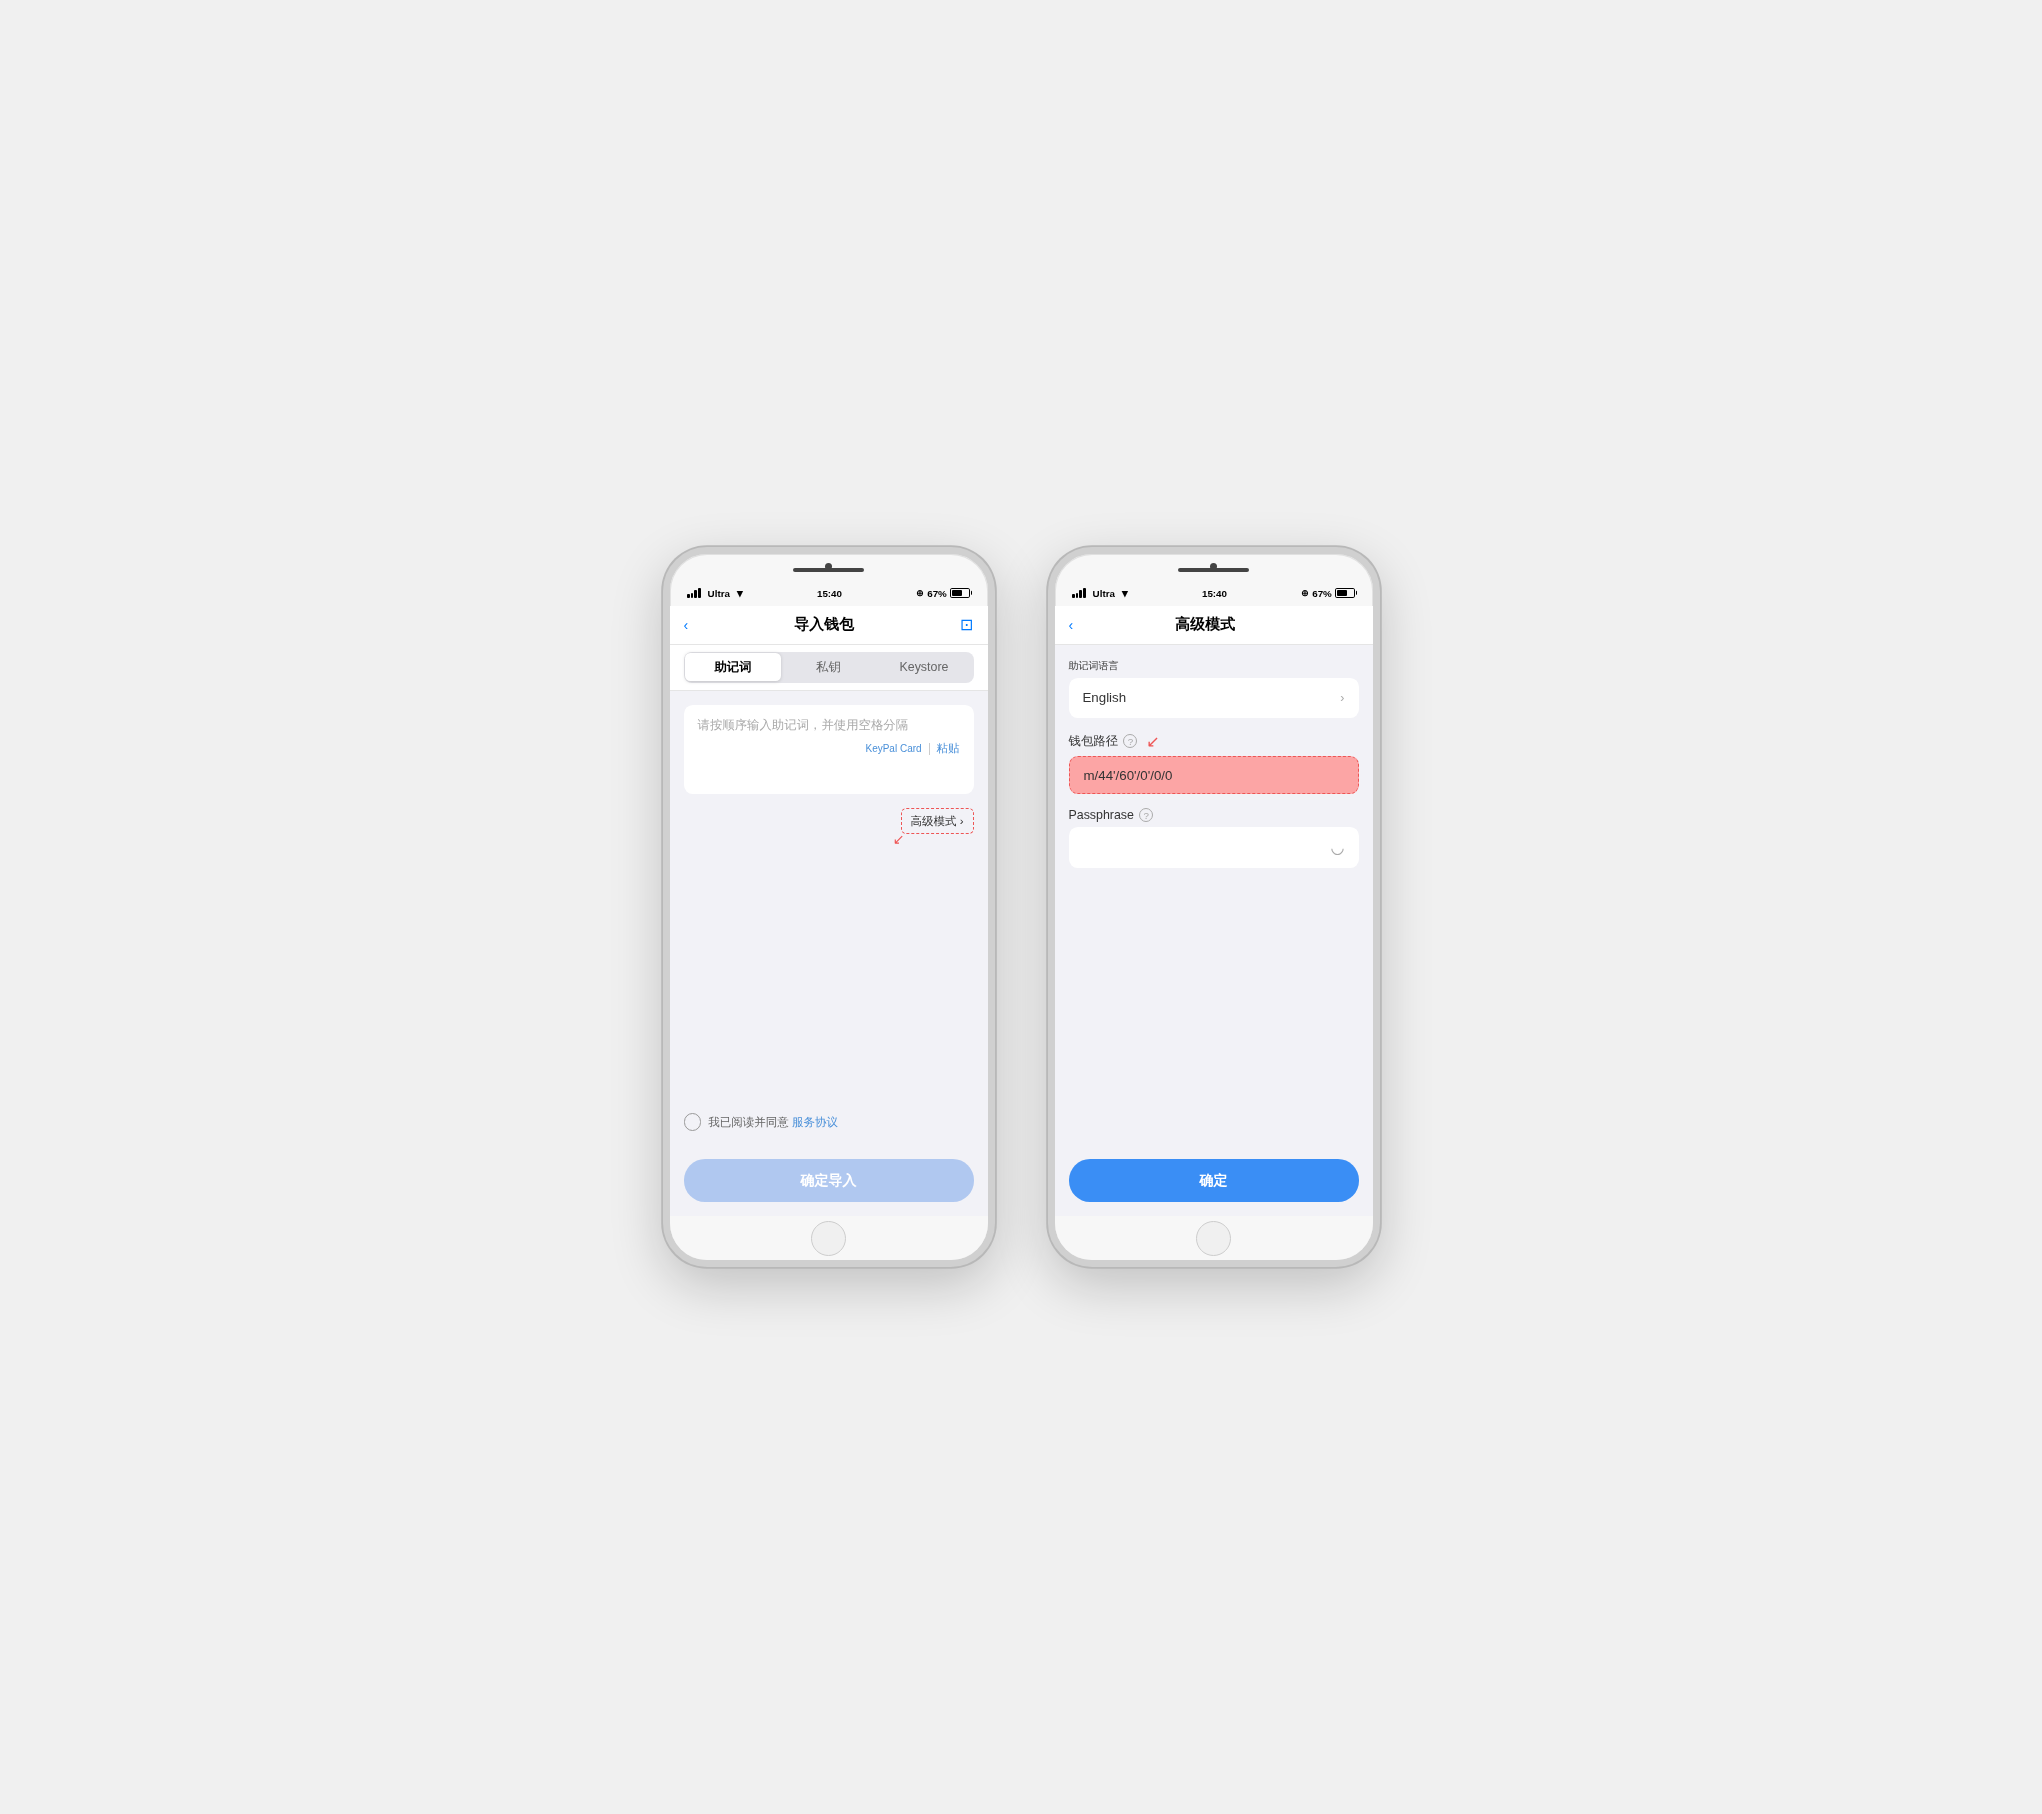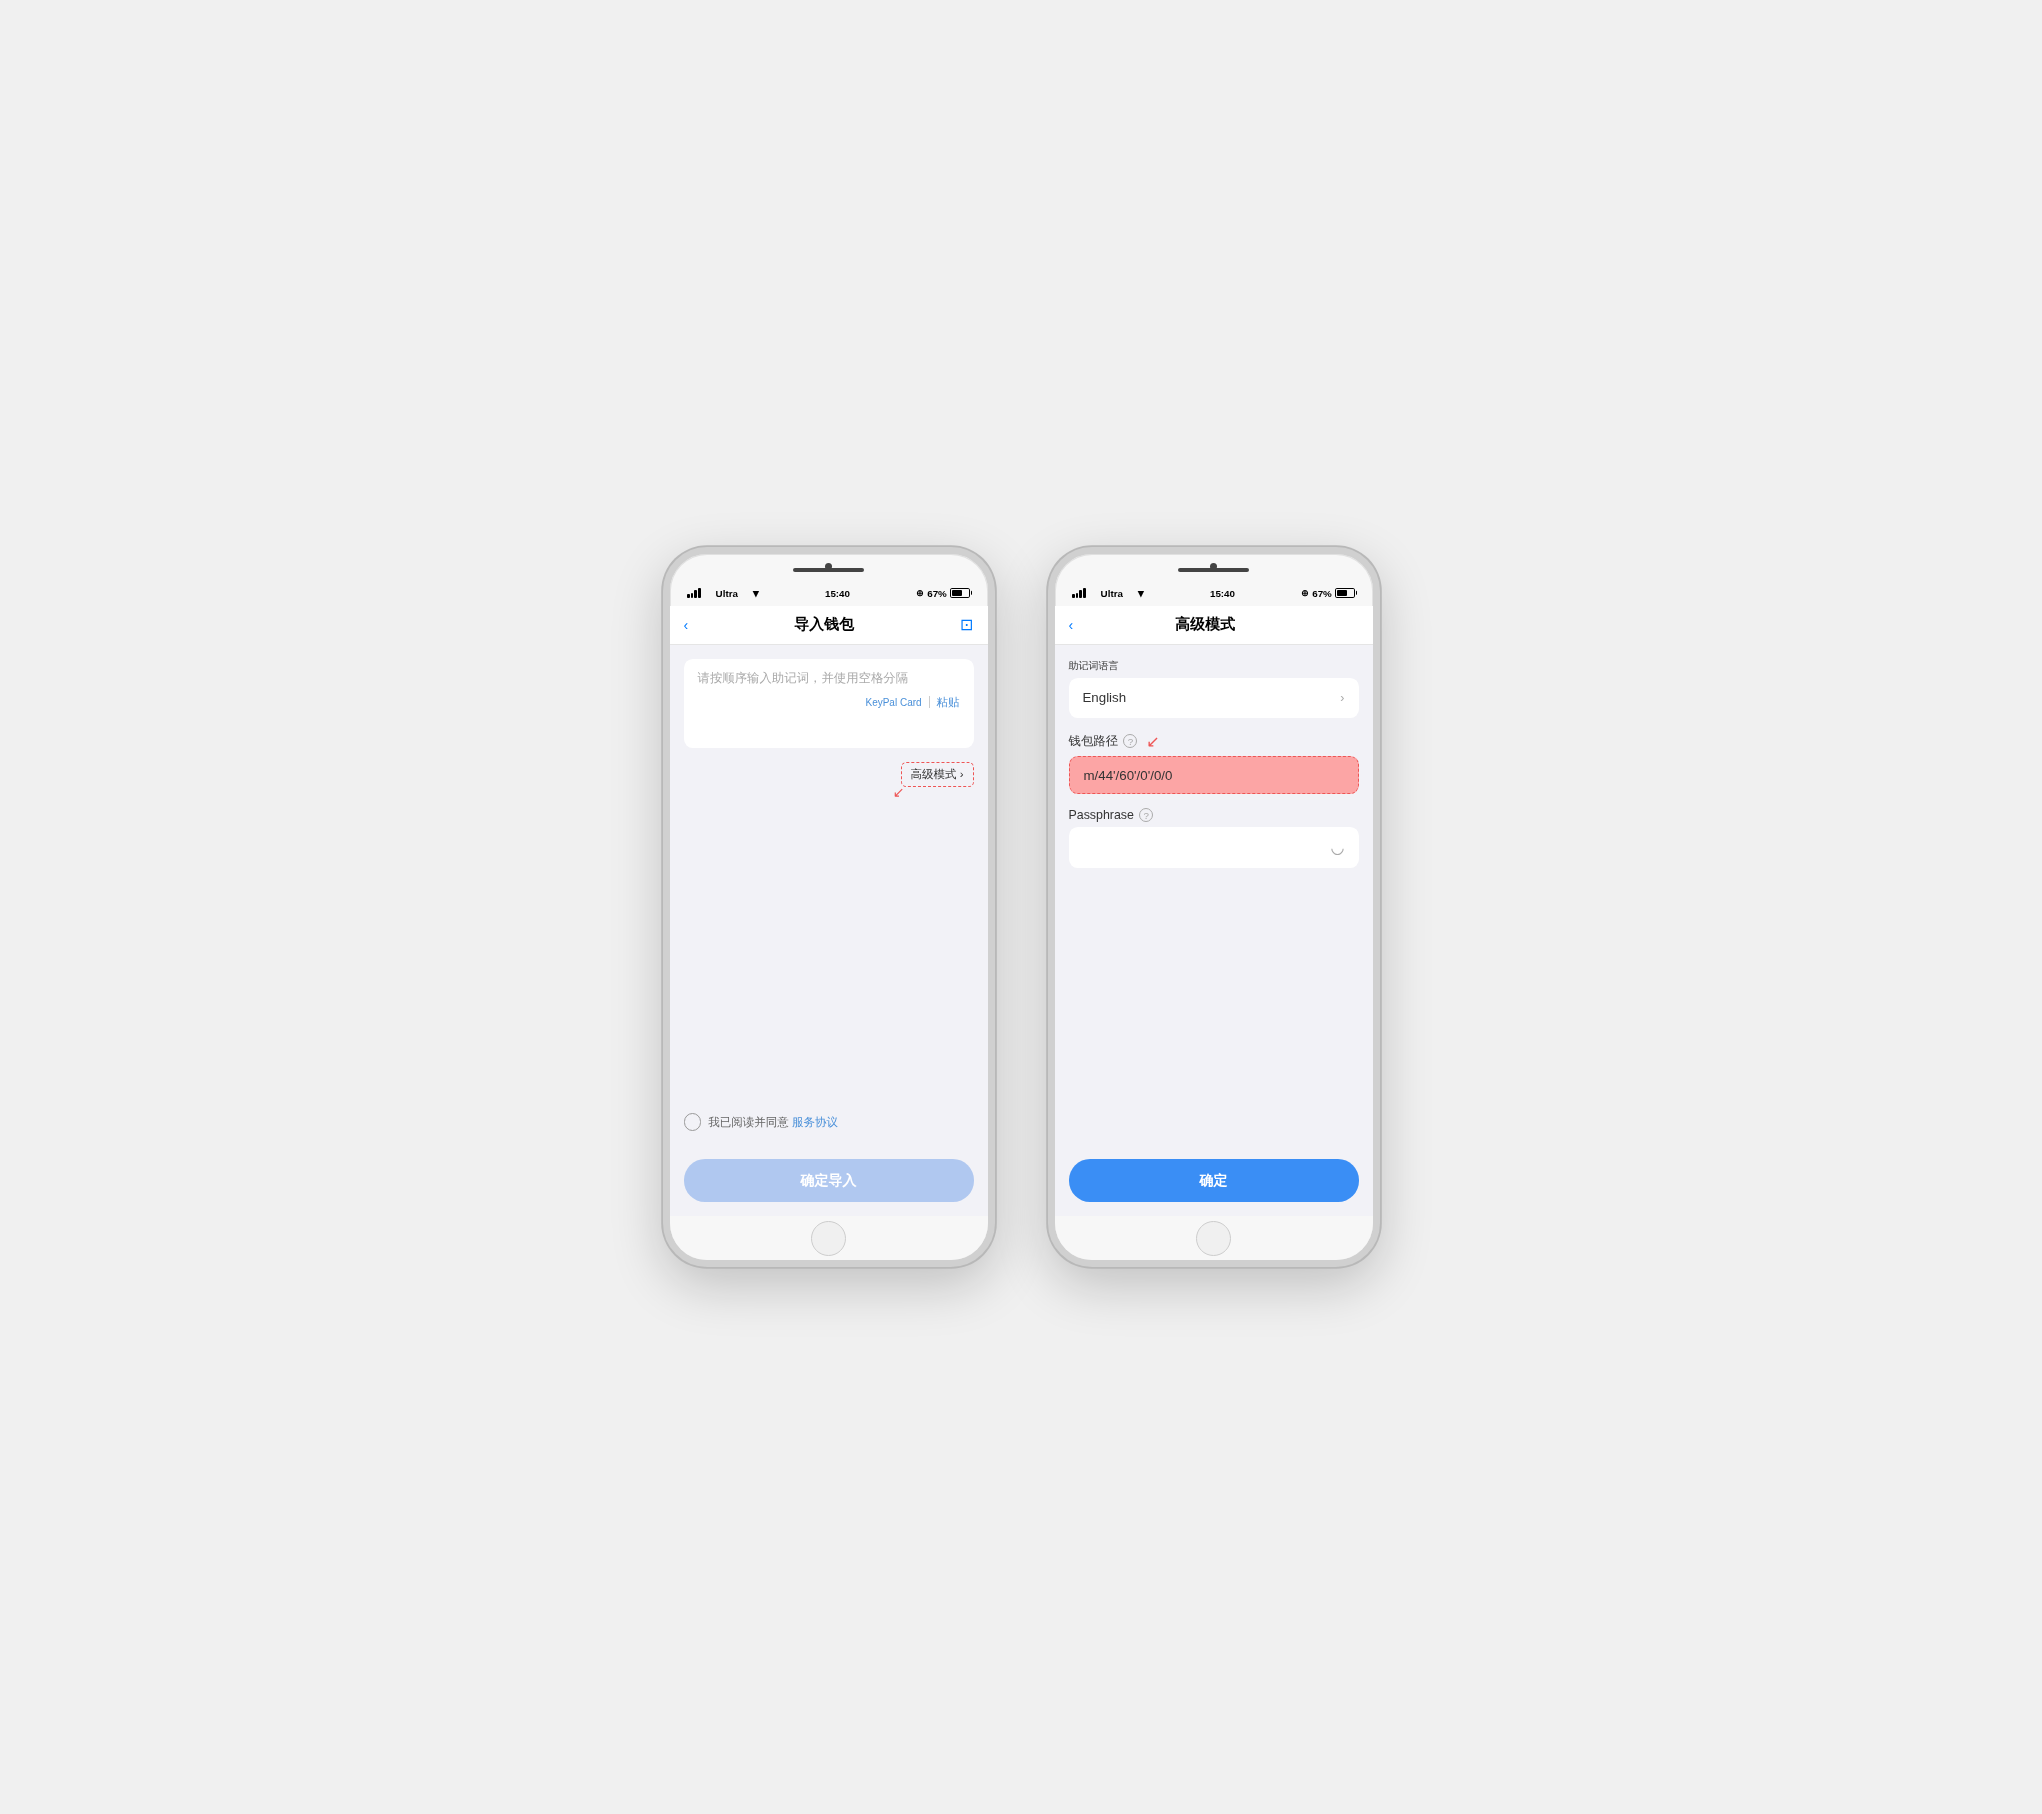--- a/index.html
+++ b/index.html
@@ -82,21 +82,21 @@
       height: 25px;
       display: flex;
       align-items: center;
       justify-content: space-between;
       padding: 0 17.7px;
       font-size: 9.8px;
       font-weight: 600;
       color: #000;
       flex-shrink: 0;
     }
-    .status-left { display: flex; align-items: center; gap: 15px; }
+    .status-left { display: flex; align-items: center; gap: 7px; }
     .status-right { display: flex; align-items: center; gap: 3.5px; }
     .signal-bars { display: flex; align-items: flex-end; gap: 0.9px; }
     .signal-bars span {
       background: #000;
       border-radius: 0.9px;
       width: 2.7px;
     }
     .wifi-icon { font-size: 11.5px; }
     .battery-body {
       width: 19.5px;
@@ -428,20 +428,27 @@
   </div>
 
   <div class="screen">
 
     <div class="nav-bar">
       <div class="nav-back">‹</div>
       <div class="nav-title">导入钱包</div>
       <div class="nav-action">⊡</div>
     </div>
 
+    <div style="background:#fff;padding:7px 14px;border-bottom:0.9px solid #e5e5e5;flex-shrink:0">
+      <div style="background:#e5e5ea;border-radius:8px;padding:1.8px;display:flex;">
+        <div class="tab-item active">助记词</div>
+        <div class="tab-item">私钥</div>
+        <div class="tab-item">Keystore</div>
+      </div>
+    </div>
 
     <div class="content">
 
       <div class="mnemonic-area">
         <div class="mnemonic-placeholder">请按顺序输入助记词，并使用空格分隔</div>
         <div class="mnemonic-actions">
           <span class="keypal-btn">KeyPal Card</span>
           <div class="divider-line"></div>
           <span class="paste-btn">粘贴</span>
         </div>

